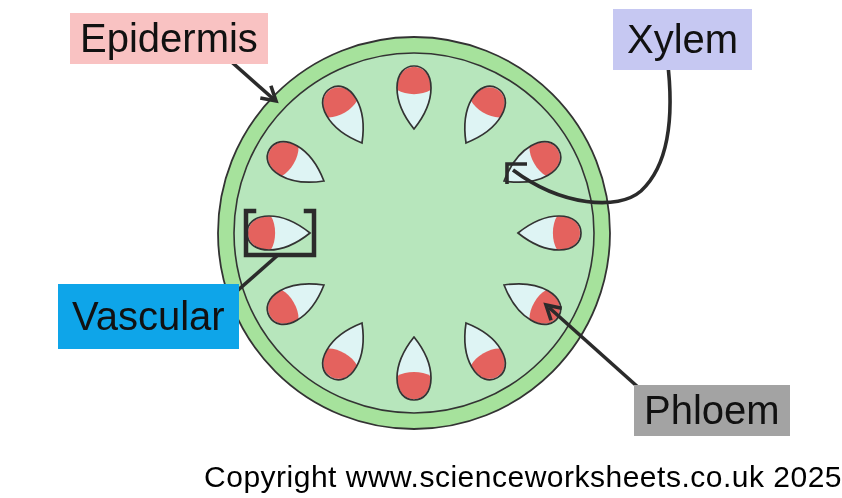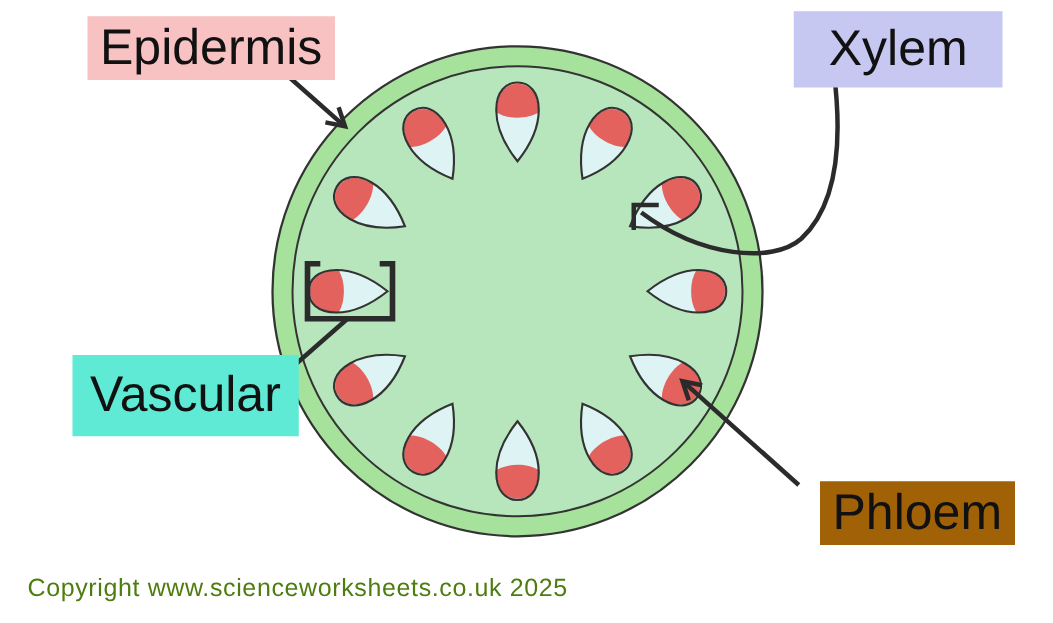--- a/index.html
+++ b/index.html
@@ -13,30 +13,30 @@
   .stage svg{position:absolute;left:0;top:0;}
   .label{
     position:absolute;
     font-size:40px;
     line-height:1.18;
     color:#111111;
     padding:2px 10px;
     white-space:nowrap;
   }
   .label-epidermis{left:70px;top:13px;background:#f9c2c2;}
-  .label-xylem{left:635px;top:9px;background:#c6c8f2;padding:7px 28px;}
-  .label-vascular{left:58px;top:284px;background:#5eead4;padding:6px 14px;line-height:1.32;}
-  .label-phloem{left:656px;top:385px;background:#a16207;}
+  .label-xylem{left:613px;top:9px;background:#c6c8f2;padding:7px 14px;}
+  .label-vascular{left:58px;top:284px;background:#0ea5e9;padding:6px 14px;line-height:1.32;}
+  .label-phloem{left:634px;top:385px;background:#a3a3a3;}
   .copyright{
     position:absolute;
     left:0;right:0;top:460px;
-    text-align:left;
+    text-align:right;
     padding-left:22px;
-    font-size:20px;
-    color:#4d7c0f;
+    font-size:30px;
+    color:#000000;
     letter-spacing:0.5px;
   }
 </style>
 </head>
 <body>
 
 <div class="stage">
 
   <svg width="842" height="498" viewBox="0 0 842 498">
 

